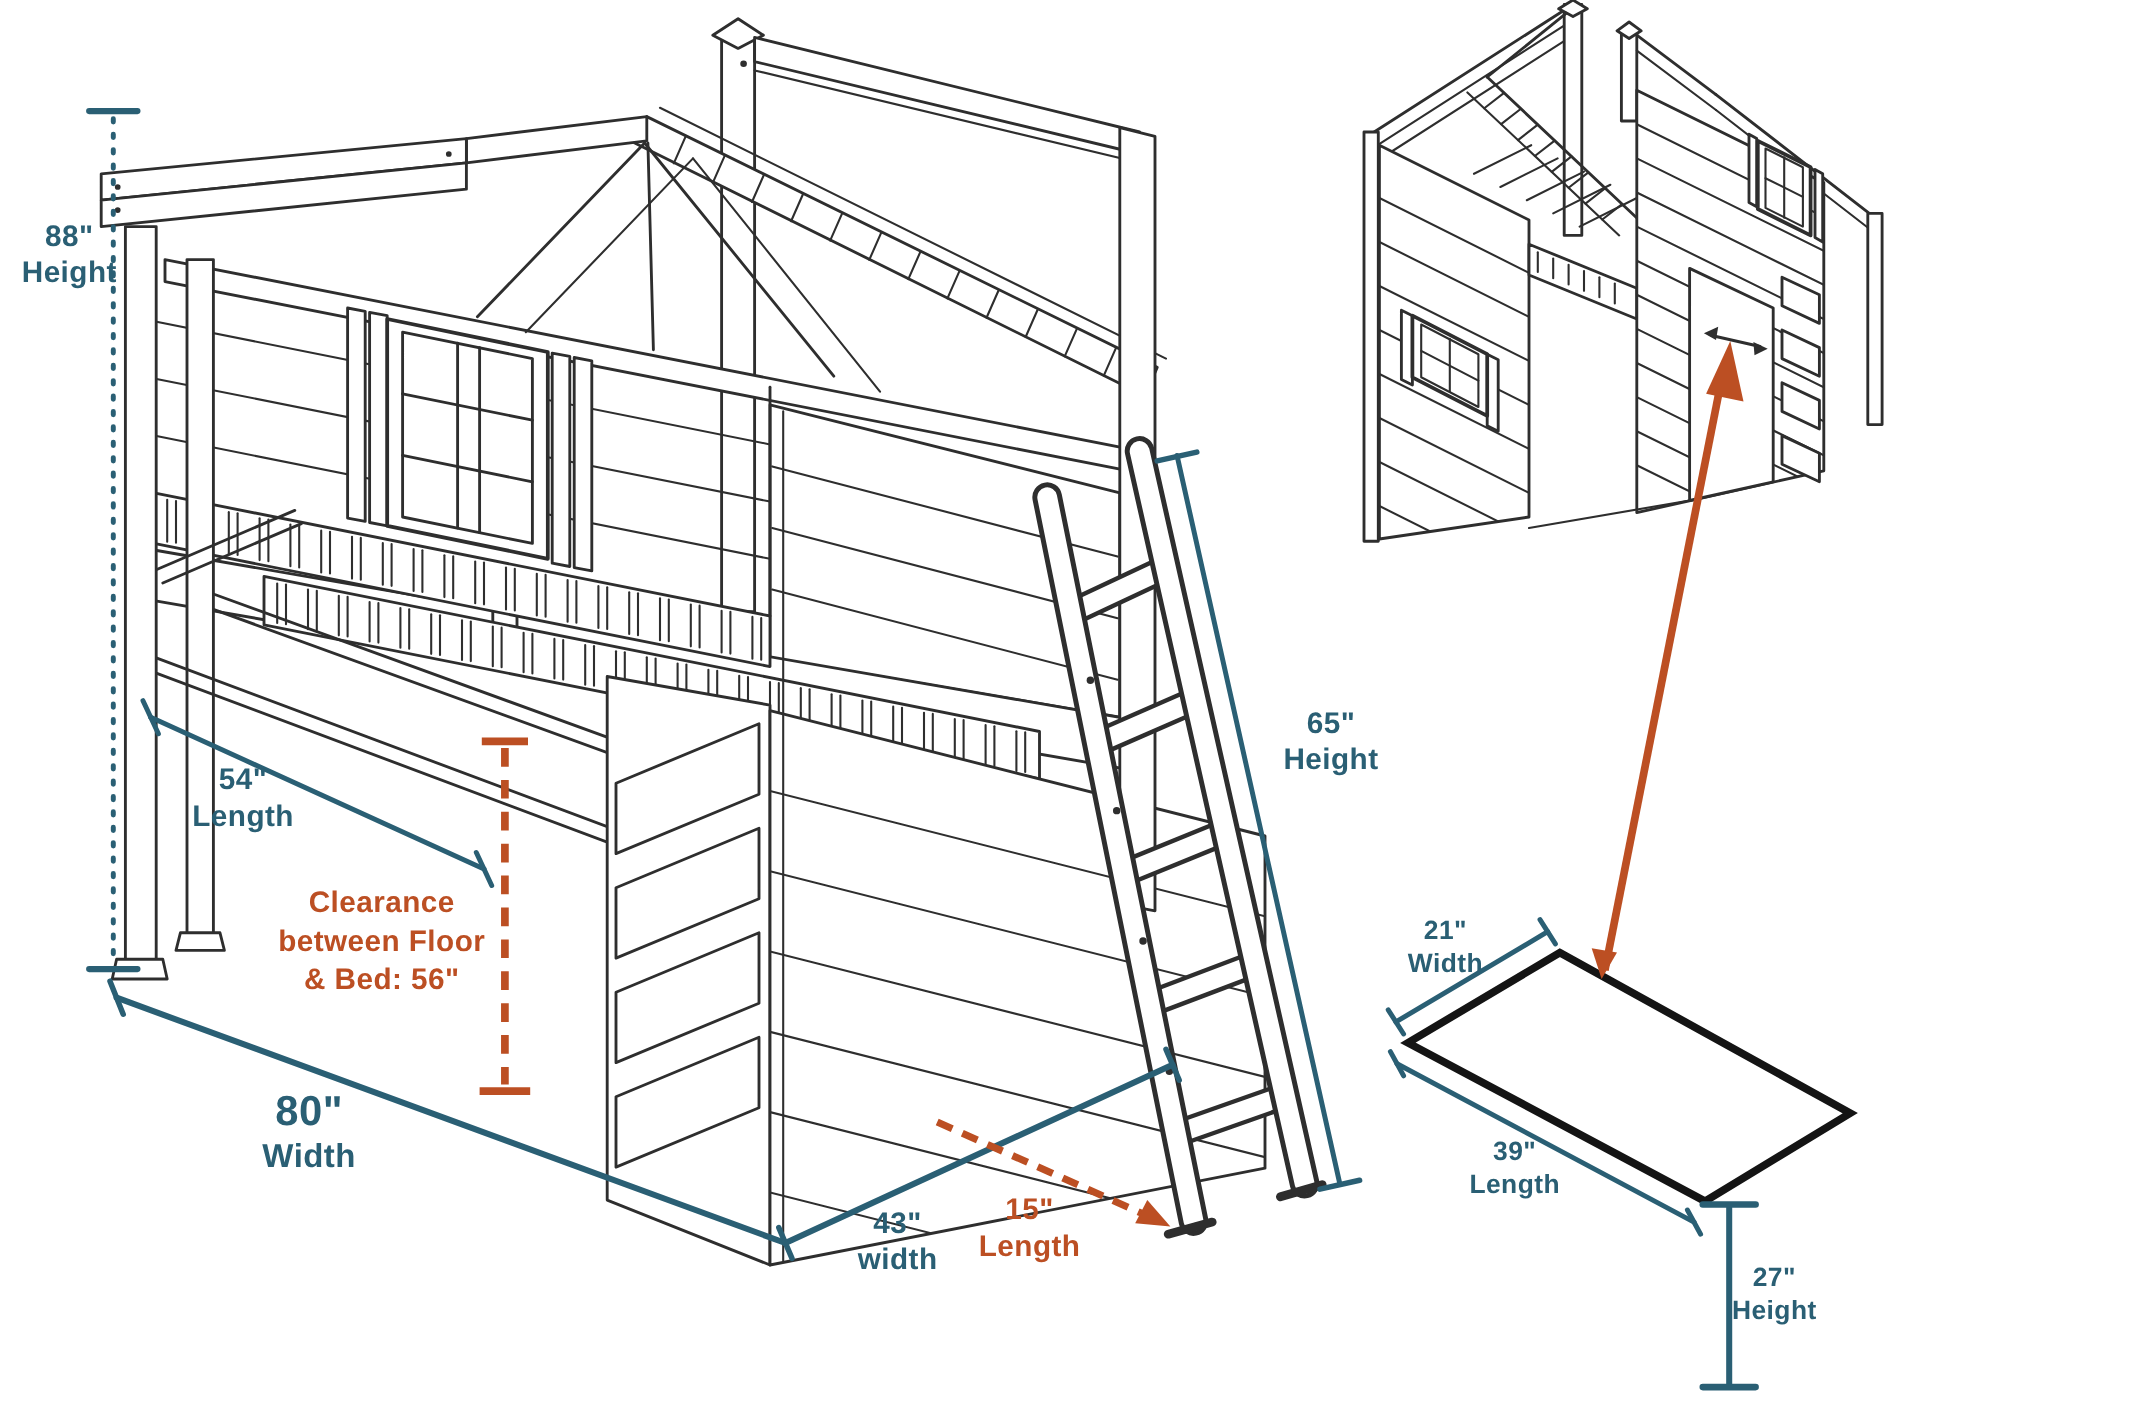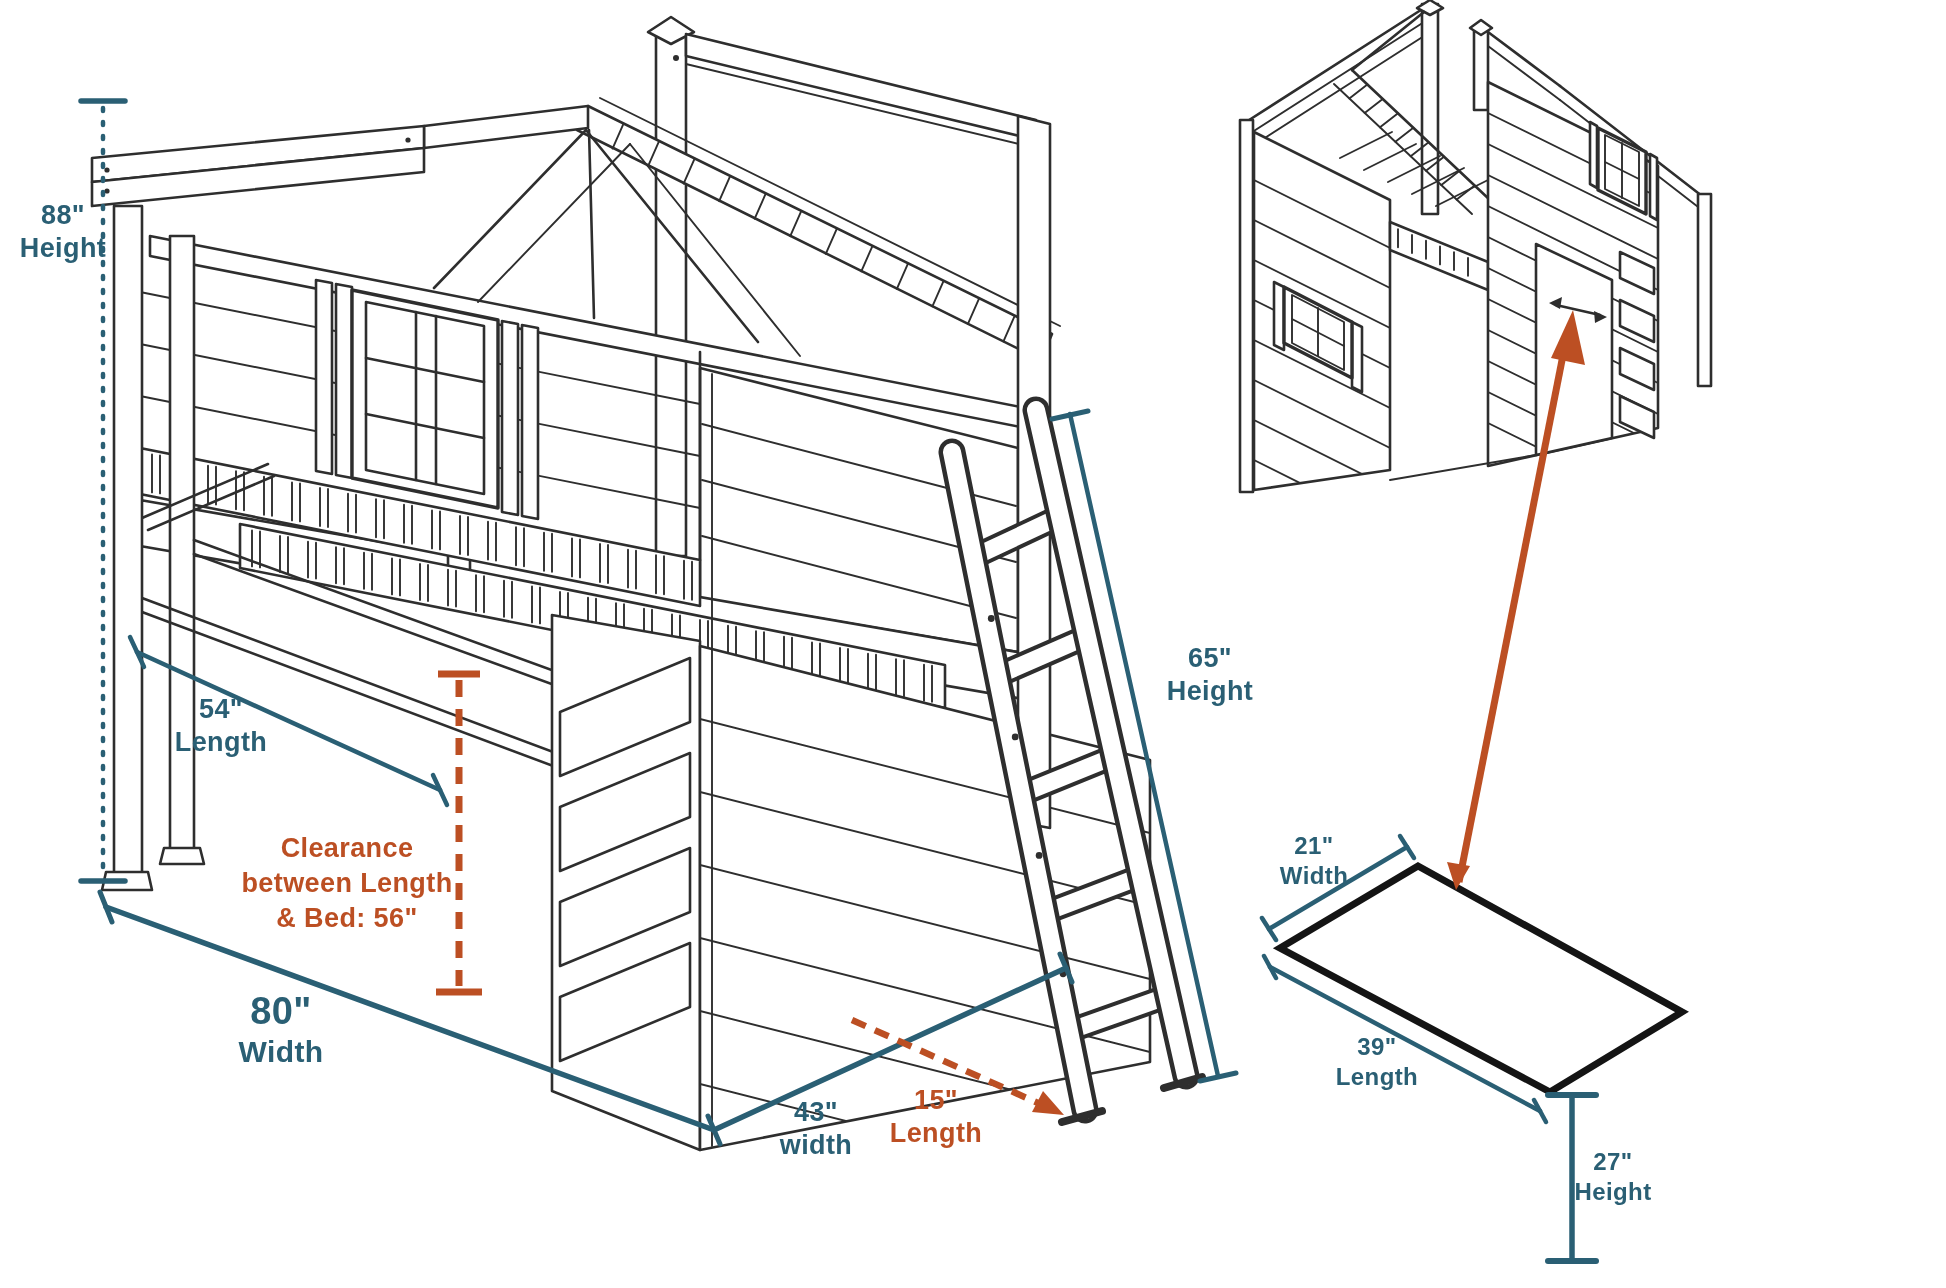--- a/index.html
+++ b/index.html
@@ -473,23 +473,23 @@
   <div class="lbl teal-t" style="left:63px;top:232px">
     <div class="v">88"</div>
     <div class="u">Height</div>
   </div>
 
   <div class="lbl teal-t" style="left:221px;top:726px">
     <div class="v">54"</div>
     <div class="u">Length</div>
   </div>
 
-  <div class="lbl orange-t cl" style="left:347px;top:884px">
+  <div class="lbl orange-t cl" style="left:347px;top:856px">
     <div>Clearance</div>
-    <div>between Length</div>
+    <div>between Floor</div>
     <div>&amp; Bed: 56"</div>
   </div>
 
   <div class="lbl teal-t lg" style="left:281px;top:1030px">
     <div class="v">80"</div>
     <div class="u">Width</div>
   </div>
 
   <div class="lbl teal-t" style="left:816px;top:1129px">
     <div class="v">43"</div>

